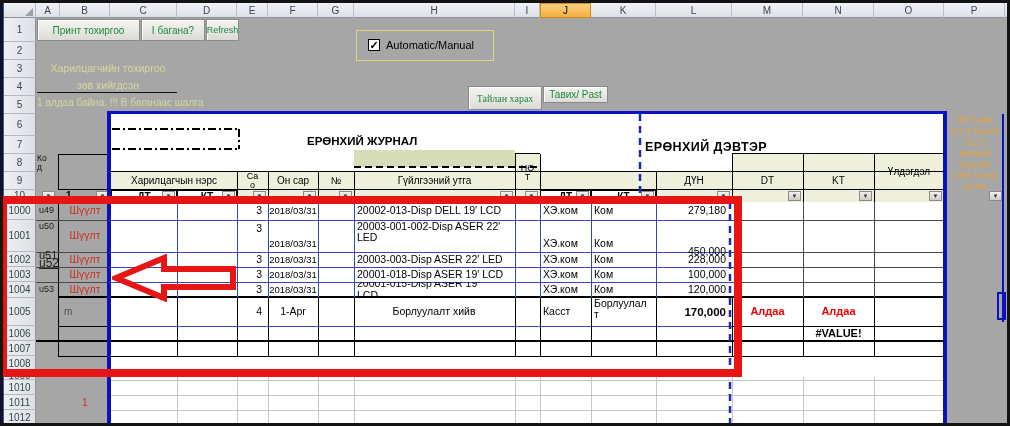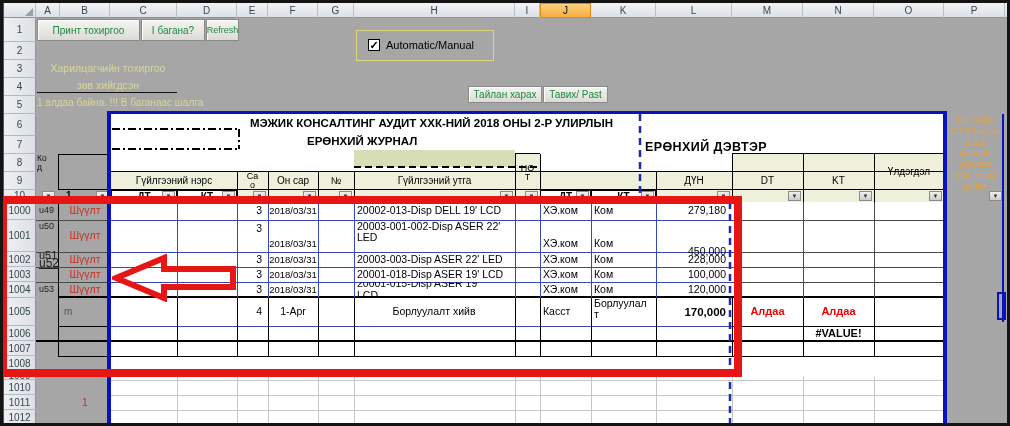--- a/index.html
+++ b/index.html
@@ -106,46 +106,45 @@
   <div class="statustext" style="left:37px;top:97px;font-size:10px;">1 алдаа байна. !!! В баганаас шалга</div>
 
   <div class="abs" style="left:356px;top:30px;width:136px;height:29px;border:1px solid #ddd47e;">
     <div style="position:absolute;left:11px;top:8px;width:12px;height:12px;background:#fff;border:1px solid #000;box-sizing:border-box;
                 display:flex;align-items:center;justify-content:center;font-size:11px;font-weight:bold;color:#000;line-height:10px;">
       <span>✓</span>
     </div>
     <span style="position:absolute;left:29px;top:8px;font-size:11px;color:#000;white-space:nowrap;">Automatic/Manual</span>
   </div>
 
-  <div class="btn" style="left:468px;top:86px;width:74px;height:17px;">Тайлан харах</div>
+  <div class="btn" style="left:468px;top:86px;width:74px;height:24px;font-family:Liberation Serif, serif;">Тайлан харах</div>
   <div class="btn" style="left:543px;top:86px;width:65px;height:17px;">Тавих/ Past</div>
 
   <div class="abs" style="left:110px;top:114px;width:834px;height:312px;background:#fff;"></div>
 
   <div class="band" style="left:111px;top:172px;width:833px;height:30px;"></div>
   <div class="band" style="left:515px;top:154px;width:25px;height:18px;"></div>
   <div class="band" style="left:732px;top:154px;width:212px;height:18px;"></div>
   <div class="abs" style="left:354px;top:150px;width:161px;height:17px;background:#d7ddb6;"></div>
 
-  <div class="abs" style="left:250px;top:117px;font-size:11.5px;font-weight:bold;color:#000;white-space:nowrap;">МЭЖИК КОНСАЛТИНГ АУДИТ ХХК-НИЙ 2018 ОНЫ 2-Р УЛИРЛЫН</div>
   <div class="abs" style="left:307px;top:135px;font-size:11.5px;font-weight:bold;color:#000;white-space:nowrap;">ЕРӨНХИЙ ЖУРНАЛ</div>
   <div class="abs" style="left:645px;top:140px;font-size:12.5px;font-weight:600;color:#000;white-space:nowrap;letter-spacing:0.4px;">ЕРӨНХИЙ ДЭВТЭР</div>
 
   <div class="abs pre" style="left:946px;top:115px;width:58px;font-size:9px;line-height:11px;color:#e8a33d;text-align:center;">МГТ-ийн
 2.2.5 болон
 3.2.1
 мөрний
 үзүүлэл
 тийг тохир
 уулах</div>
 
   <div class="hdrcell pre" style="left:37px;top:154px;width:21px;height:20px;font-size:8.5px;justify-content:flex-start;align-items:flex-start;text-align:left;color:#111;">Ко
 д</div>
   <div class="abs" style="left:58px;top:154px;width:52px;height:36px;border:1px solid #000;box-sizing:border-box;"></div>
-  <div class="hdrcell" style="left:111px;top:172px;width:126px;height:18px;">Гүйлгээний нэрс</div>
+  <div class="hdrcell" style="left:111px;top:172px;width:126px;height:18px;">Харилцагчын нэрс</div>
   <div class="hdrcell pre" style="left:237px;top:172px;width:31px;height:30px;font-size:9px;align-items:flex-start;">Са
 о</div>
   <div class="hdrcell" style="left:268px;top:172px;width:50px;height:18px;">Он сар</div>
   <div class="hdrcell" style="left:318px;top:172px;width:36px;height:18px;">№</div>
   <div class="hdrcell" style="left:354px;top:172px;width:161px;height:18px;">Гүйлгээний утга</div>
   <div class="hdrcell pre" style="left:515px;top:158px;width:25px;height:30px;font-size:9px;">НӨ
 Т</div>
   <div class="hdrcell" style="left:656px;top:172px;width:76px;height:18px;">ДҮН</div>
   <div class="hdrcell" style="left:732px;top:172px;width:71px;height:18px;">DT</div>
   <div class="hdrcell" style="left:803px;top:172px;width:71px;height:18px;">KT</div>

